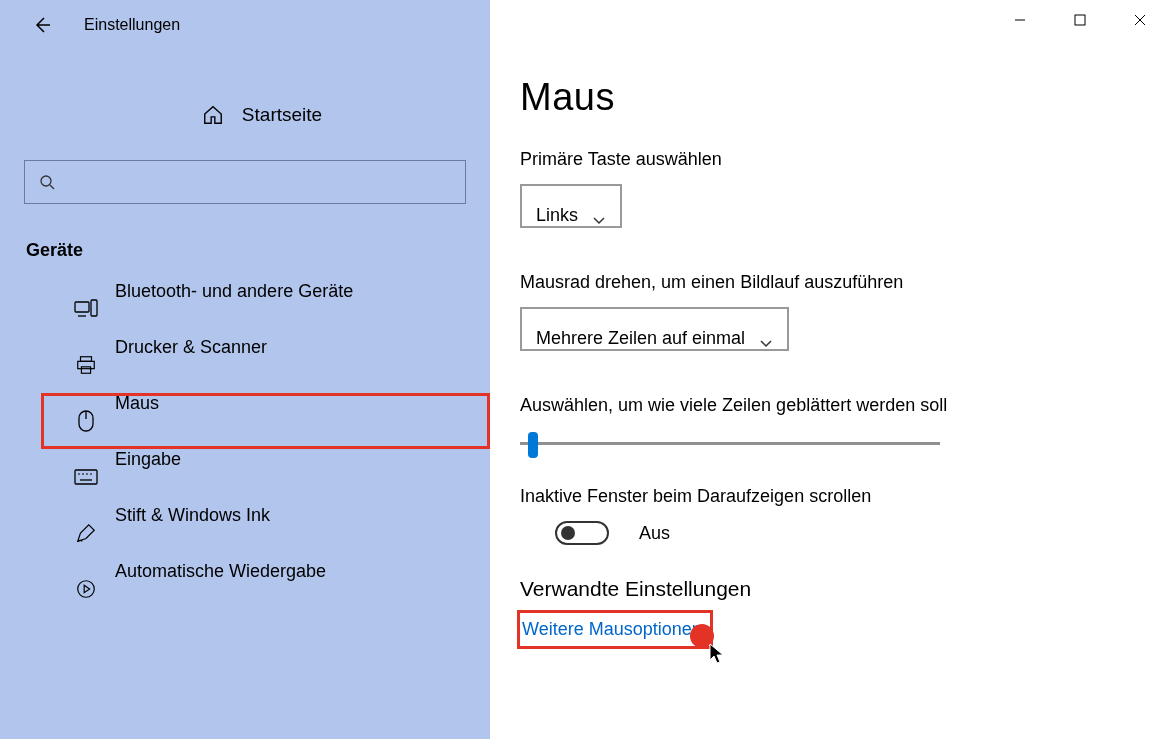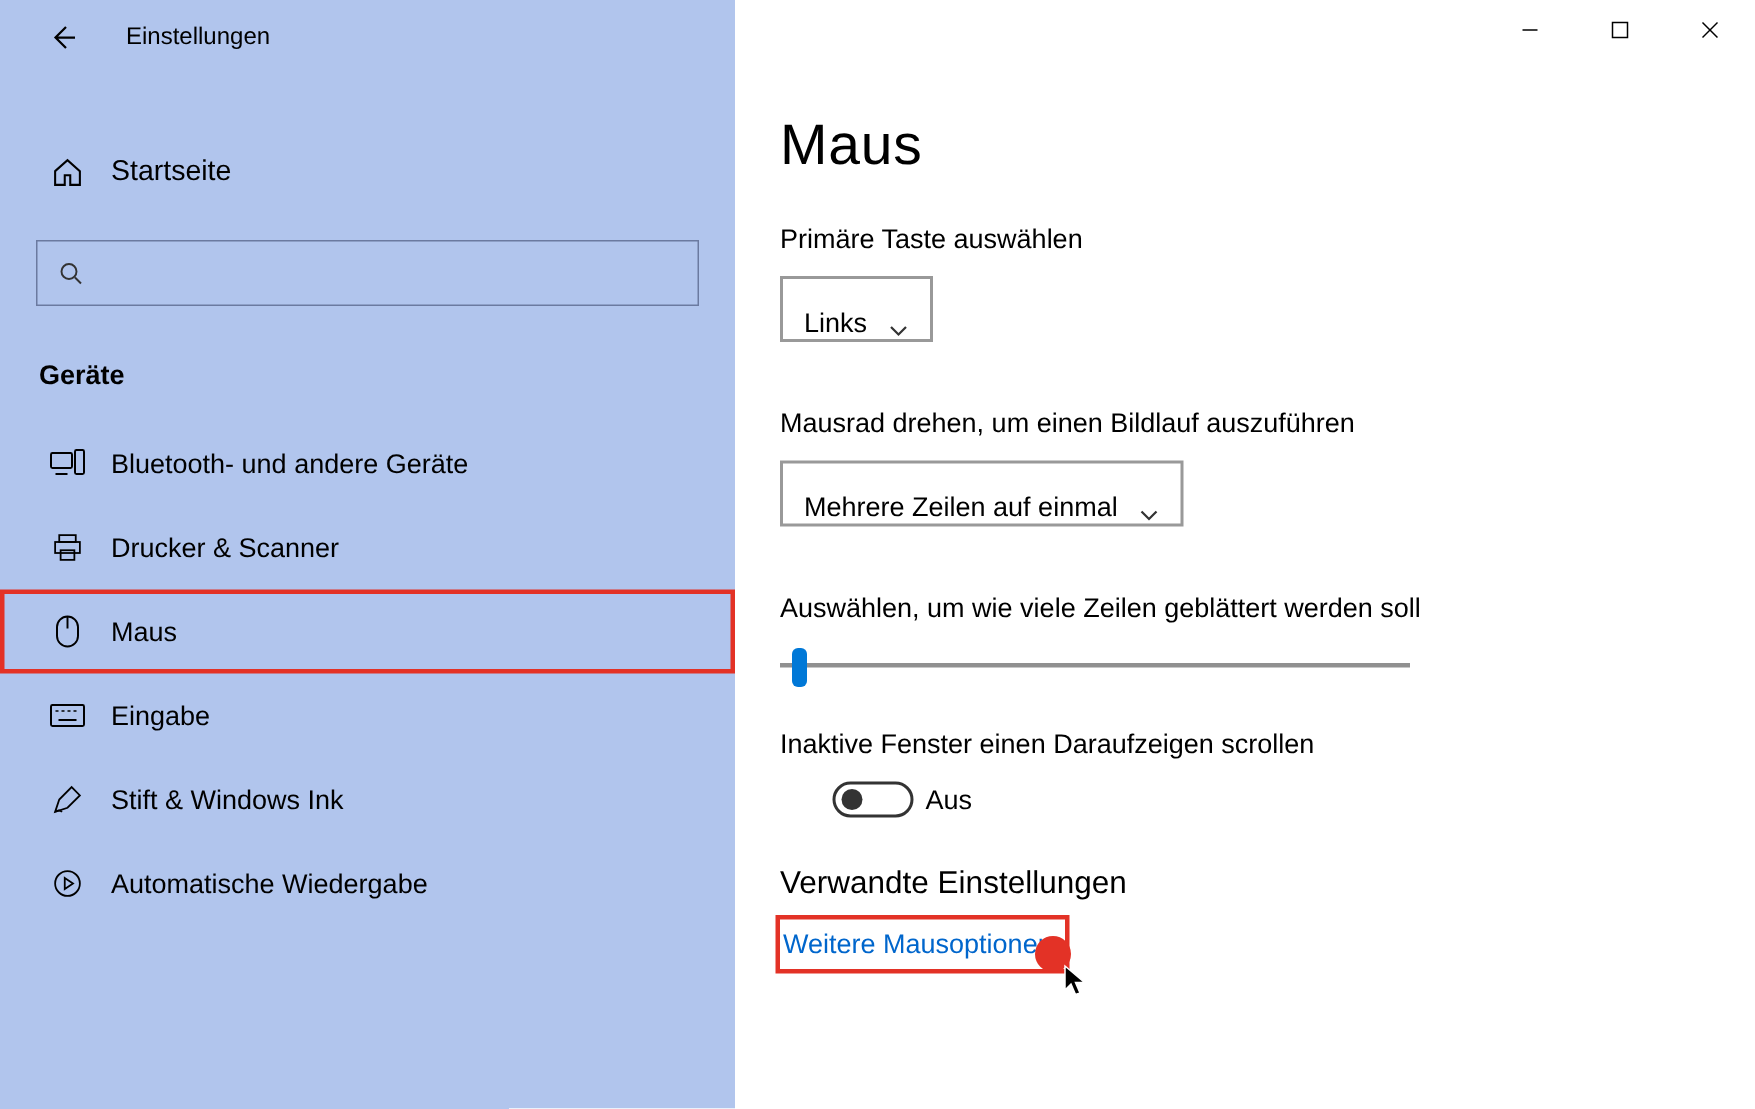--- a/index.html
+++ b/index.html
@@ -2,43 +2,43 @@
 <html><head>
 <meta charset="utf-8">
 <style>
   * { box-sizing: border-box; }
   html, body { margin:0; padding:0; font-family: "Segoe UI", Arial, sans-serif; font-size:15px; color:#000; }
   .window { width:1170px; height:739px; display:flex; position:relative; background:#fff; }
   .sidebar { width:490px; height:100%; background:#b1c5ed; padding:0; position:relative; }
   .titlebar { display:flex; align-items:center; height:50px; padding-left:28px; }
   .back-btn { width:28px; height:28px; display:flex; align-items:center; justify-content:center; font-size:20px; cursor:pointer; }
   .app-title { margin-left:28px; font-size:16px; }
-  .home-row { display:flex; align-items:center; padding:14px 0 14px 30px; margin-top:40px; cursor:pointer; }
+  .home-row { display:flex; align-items:center; padding:14px 0 14px 30px; margin-top:40px; cursor:pointer;justify-content:center; }
   .home-row .icon-slot { width:30px; display:flex; justify-content:center; }
   .home-row .label { margin-left:14px; font-size:19px; }
   .search-box { margin:20px 24px 0 24px; height:44px; border:1px solid #6b7aa0; display:flex; align-items:center; padding:0 14px; justify-content:space-between; cursor:text; }
   .search-box input { border:none; background:transparent; outline:none; font-size:18px; width:100%; }
   .search-box .search-icon { font-size:16px; color:#333; }
   .category { margin:30px 0 14px 26px; font-weight:700; font-size:18px; padding:6px 0;}
-  .nav-item { display:flex; align-items:center; height:56px; padding-left:30px; cursor:pointer; position:relative; }
+  .nav-item { display:flex; height:56px; padding-left:30px; cursor:pointer; position:relative;margin-left:41px; }
   .nav-item .icon-slot { width:30px; display:flex; justify-content:center; align-items:center; }
   .nav-item .label { margin-left:14px; font-size:18px; }
   .nav-item.selected { outline:3px solid #e33226; outline-offset:-3px; }
   .content { flex:1; padding:0 0 0 30px; position:relative; }
   .win-controls { position:absolute; top:0; right:0; display:flex; }
   .win-btn { width:60px; height:40px; display:flex; align-items:center; justify-content:center; cursor:pointer; }
   .page-title { font-size:38px; font-weight:400; margin-top:76px; letter-spacing:0.5px; }
   .section-label { font-size:18px; margin-top:30px; }
   .dropdown { margin-top:14px; border:2px solid #999; height:44px; display:inline-flex; align-items:flex-end; padding:0 14px; cursor:pointer; }
   .dropdown .dd-label { font-size:18px; }
   .dropdown .chev { margin-left:14px; }
   .slider-wrap { margin-top:14px; width:420px; position:relative; height:30px; }
   .slider-track { position:absolute; top:12px; left:0; right:0; height:3px; background:#909090; }
   .slider-thumb { position:absolute; top:2px; left:8px; width:10px; height:26px; background:#0078d7; border-radius:4px; cursor:pointer; }
-  .toggle-row { margin-top:14px; display:flex; align-items:center; gap:8px;padding-left:35px; }
+  .toggle-row { margin-top:14px; display:flex; align-items:center; gap:30px;padding-left:35px; }
   .toggle { width:54px; height:24px; border:2px solid #333; border-radius:14px; position:relative; cursor:pointer; }
   .toggle .knob { position:absolute; left:4px; top:3px; width:14px; height:14px; background:#333; border-radius:50%; }
   .related-heading { font-size:21px; margin-top:32px; }
   .link-wrap { display:inline-block; margin-top:12px; outline:3px solid #e33226; padding:6px 8px 6px 2px; position:relative; }
   .link { color:#0066cc; font-size:18px; cursor:pointer; }
   .red-dot { position:absolute; right:-4px; bottom:-2px; width:24px; height:24px; background:#e33226; border-radius:50%; }
   .cursor-arrow { position:absolute; right:-18px; bottom:-20px; }
   svg { display:block; }
 </style>
 </head>
@@ -184,21 +184,21 @@
           </svg>
       </span>
     </div>
 
     <div class="section-label" style="margin-top:44px">Auswählen, um wie viele Zeilen geblättert werden soll</div>
     <div class="slider-wrap">
       <div class="slider-track"></div>
       <div class="slider-thumb"></div>
     </div>
 
-    <div class="section-label" style="margin-top:26px">Inaktive Fenster einen Daraufzeigen scrollen</div>
+    <div class="section-label" style="margin-top:26px">Inaktive Fenster beim Daraufzeigen scrollen</div>
     <div class="toggle-row">
       <div class="toggle">
         <div class="knob"></div>
       </div>
       <span style="font-size:18px">Aus</span>
     </div>
 
     <div class="related-heading">Verwandte Einstellungen</div>
     <div class="link-wrap">
       <span class="link">Weitere Mausoptionen</span>

